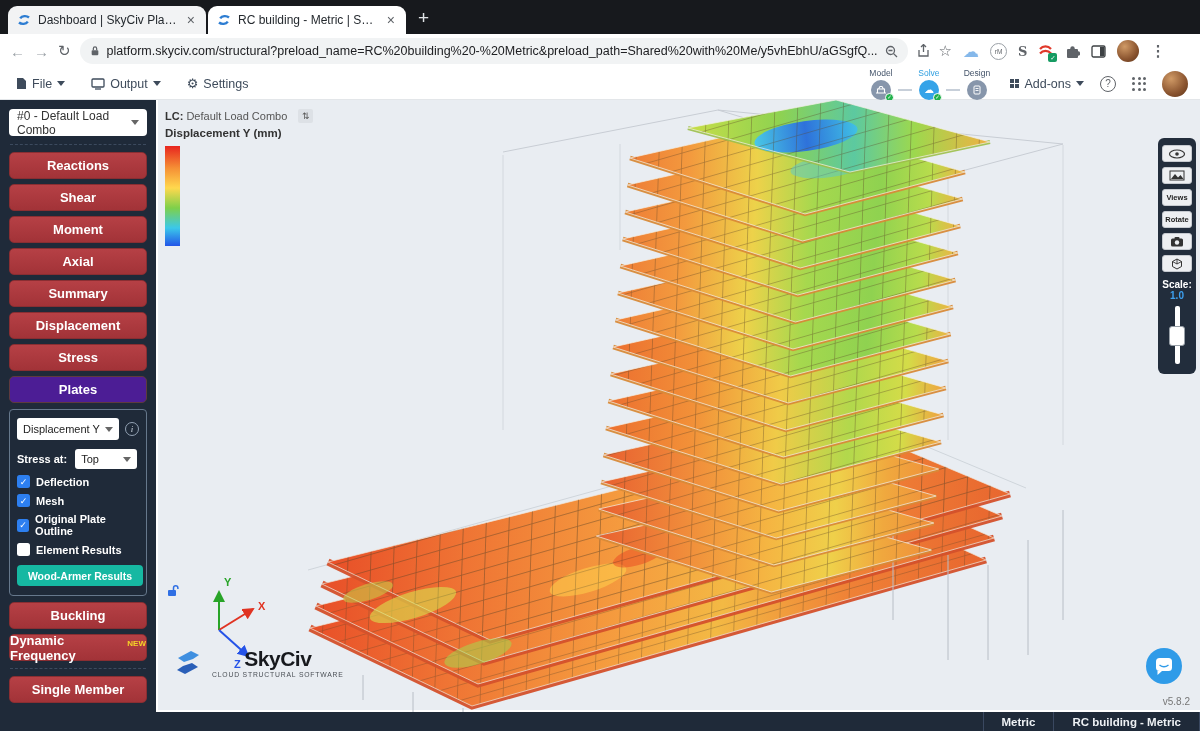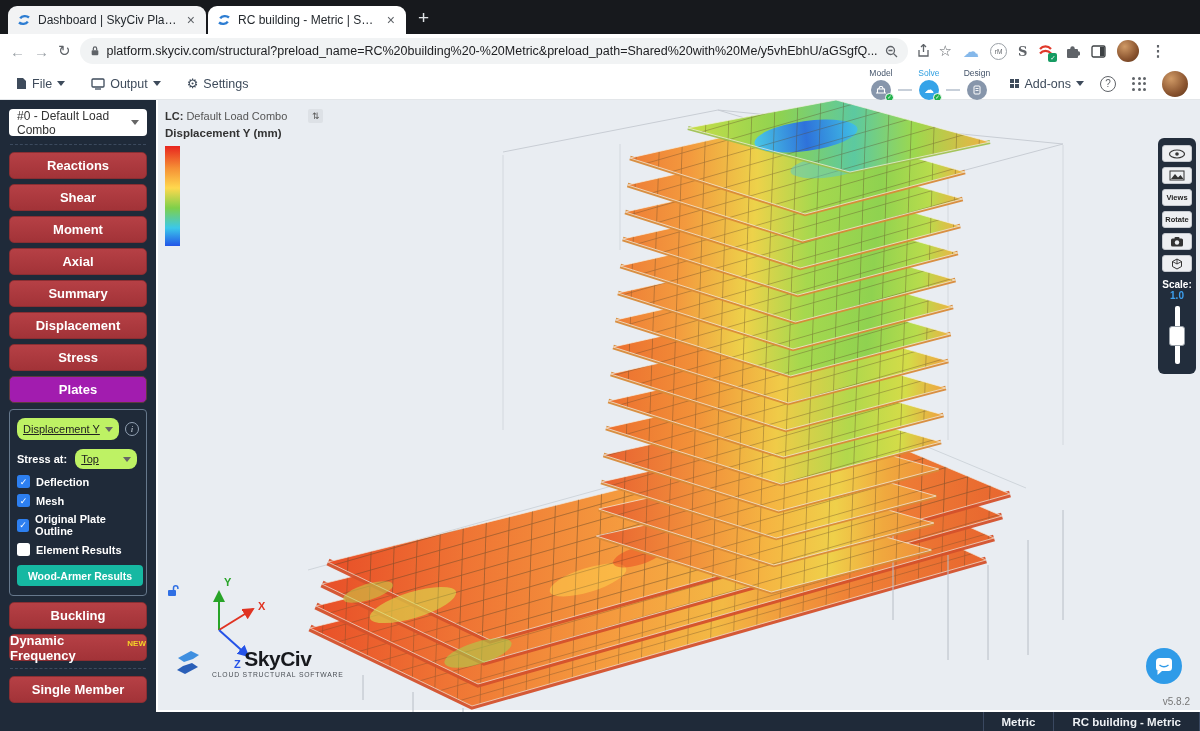--- a/index.html
+++ b/index.html
@@ -47,45 +47,45 @@
   .appsgrid{display:grid;grid-template-columns:3px 3px 3px;grid-gap:2.5px;}
   .appsgrid i{width:3px;height:3px;border-radius:50%;background:#5f6368;display:block;}
 
   
   .main{flex:1;display:flex;min-height:0;}
   .sidebar{width:156px;background:#1f2a39;flex:0 0 auto;padding-top:9px;overflow:hidden;}
   .combo{margin:0 9px 8px;height:27px;background:#fff;border-radius:4px;display:flex;align-items:center;justify-content:space-between;padding:0 8px;font-size:12px;color:#333;}
   .chev{width:0;height:0;border-left:4px solid transparent;border-right:4px solid transparent;border-top:5px solid #666;}
   .divider{border-top:1px dashed #3c4a5e;margin:7px 10px;}
   .sbtn{display:flex;align-items:center;justify-content:center;margin:5px 9px;height:27px;border-radius:5px;background:linear-gradient(#b64045,#a23338);border:1px solid #8a2e32;color:#fff;font-size:13px;font-weight:bold;}
-  .sbtn.active{background:#a21caf;border-color:#5e3a3e;text-align:right;}
+  .sbtn.active{background:#4c1d95;border-color:#5e3a3e;text-align:right;}
   .sbtn .new{color:#f5d327;font-size:8px;font-weight:bold;margin-left:12px;transform:translateY(-4px);}
   .row2{display:flex;margin:0;}
   .row2 .sbtn{flex:1;}
   .row2 .sbtn:first-child{margin-right:4px;}
   .row2 .sbtn:last-child{margin-left:0;}
   .panel{margin:6px 9px;border:1px solid #66788c;border-radius:4px;padding:8px 7px 9px;}
   .panel .selrow{display:flex;align-items:center;gap:6px;}
-  .sel{background:#bef264;border-radius:8px;display:flex;align-items:center;justify-content:space-between;padding:0 6px;color:#222;text-decoration:underline;}
+  .sel{background:#ffffff;border-radius:3px;display:flex;align-items:center;justify-content:space-between;padding:0 6px;color:#222;}
   .sel.big{flex:1;height:22px;font-size:11px;}
   .infoc{width:14px;height:14px;border:1px solid #93a2b4;border-radius:50%;color:#cdd6e0;font-size:9px;display:flex;align-items:center;justify-content:center;font-style:italic;font-family:"Liberation Serif",serif;}
   .stressrow{display:flex;align-items:center;gap:8px;margin-top:9px;}
   .stressrow .lbl{color:#fff;font-size:11px;font-weight:bold;}
   .sel.small{width:62px;height:20px;font-size:11px;}
   .chk{display:flex;align-items:center;gap:6px;margin-top:6px;}
   .box{width:13px;height:13px;border-radius:2.5px;background:#fff;display:flex;align-items:center;justify-content:center;font-size:9px;color:#fff;}
   .chk.on .box{background:#2d7ff0;}
   .chk .clbl{color:#fff;font-size:11px;font-weight:bold;}
   .teal{margin:9px auto 0;display:block;width:126px;height:21px;background:#16b8a2;border:none;border-radius:4px;color:#fff;font-size:10.5px;font-weight:bold;}
 
   
   .canvas{flex:1;position:relative;background:#e9edf2;border-left:2px solid #fff;border-bottom:2px solid #fff;min-width:0;}
   .canvas svg.model{position:absolute;left:0;top:0;}
   .legend{position:absolute;left:7px;top:9px;z-index:4;}
-  .lcrow{display:flex;align-items:center;gap:21px;font-size:11px;color:#555;}
+  .lcrow{display:flex;align-items:center;gap:11px;font-size:11px;color:#555;}
   .lcrow b{color:#333;}
   .lcbadge{width:15px;height:14px;background:#dde1e6;border-radius:2px;font-size:9px;color:#555;display:flex;align-items:center;justify-content:center;}
   .legtitle{font-size:11.5px;font-weight:bold;color:#333;margin-top:4px;}
   .legbody{display:flex;gap:6px;margin-top:7px;}
   .legbar{width:15px;height:100px;background:linear-gradient(#e8251f,#f58f35 22%,#ffd84e 42%,#7ed04a 62%,#3bc8ea 82%,#2255e8);}
   .legticks{display:flex;flex-direction:column;justify-content:space-between;padding:2px 0 0;font-size:10.5px;color:#555;}
   .toolpanel{position:absolute;right:4px;top:38px;width:38px;background:#222d3c;border-radius:6px;padding:7px 4px 10px;z-index:4;display:flex;flex-direction:column;align-items:center;}
   .tbtn{width:30px;height:17px;background:#edeff2;border:1px solid #c6cad0;border-radius:3px;margin-bottom:5px;display:flex;align-items:center;justify-content:center;font-size:7.5px;font-weight:bold;color:#222;}
   .scalelbl{color:#fff;font-size:10px;font-weight:bold;margin-top:2px;}
   .scaleval{color:#3da0f0;font-size:10px;font-weight:bold;}

